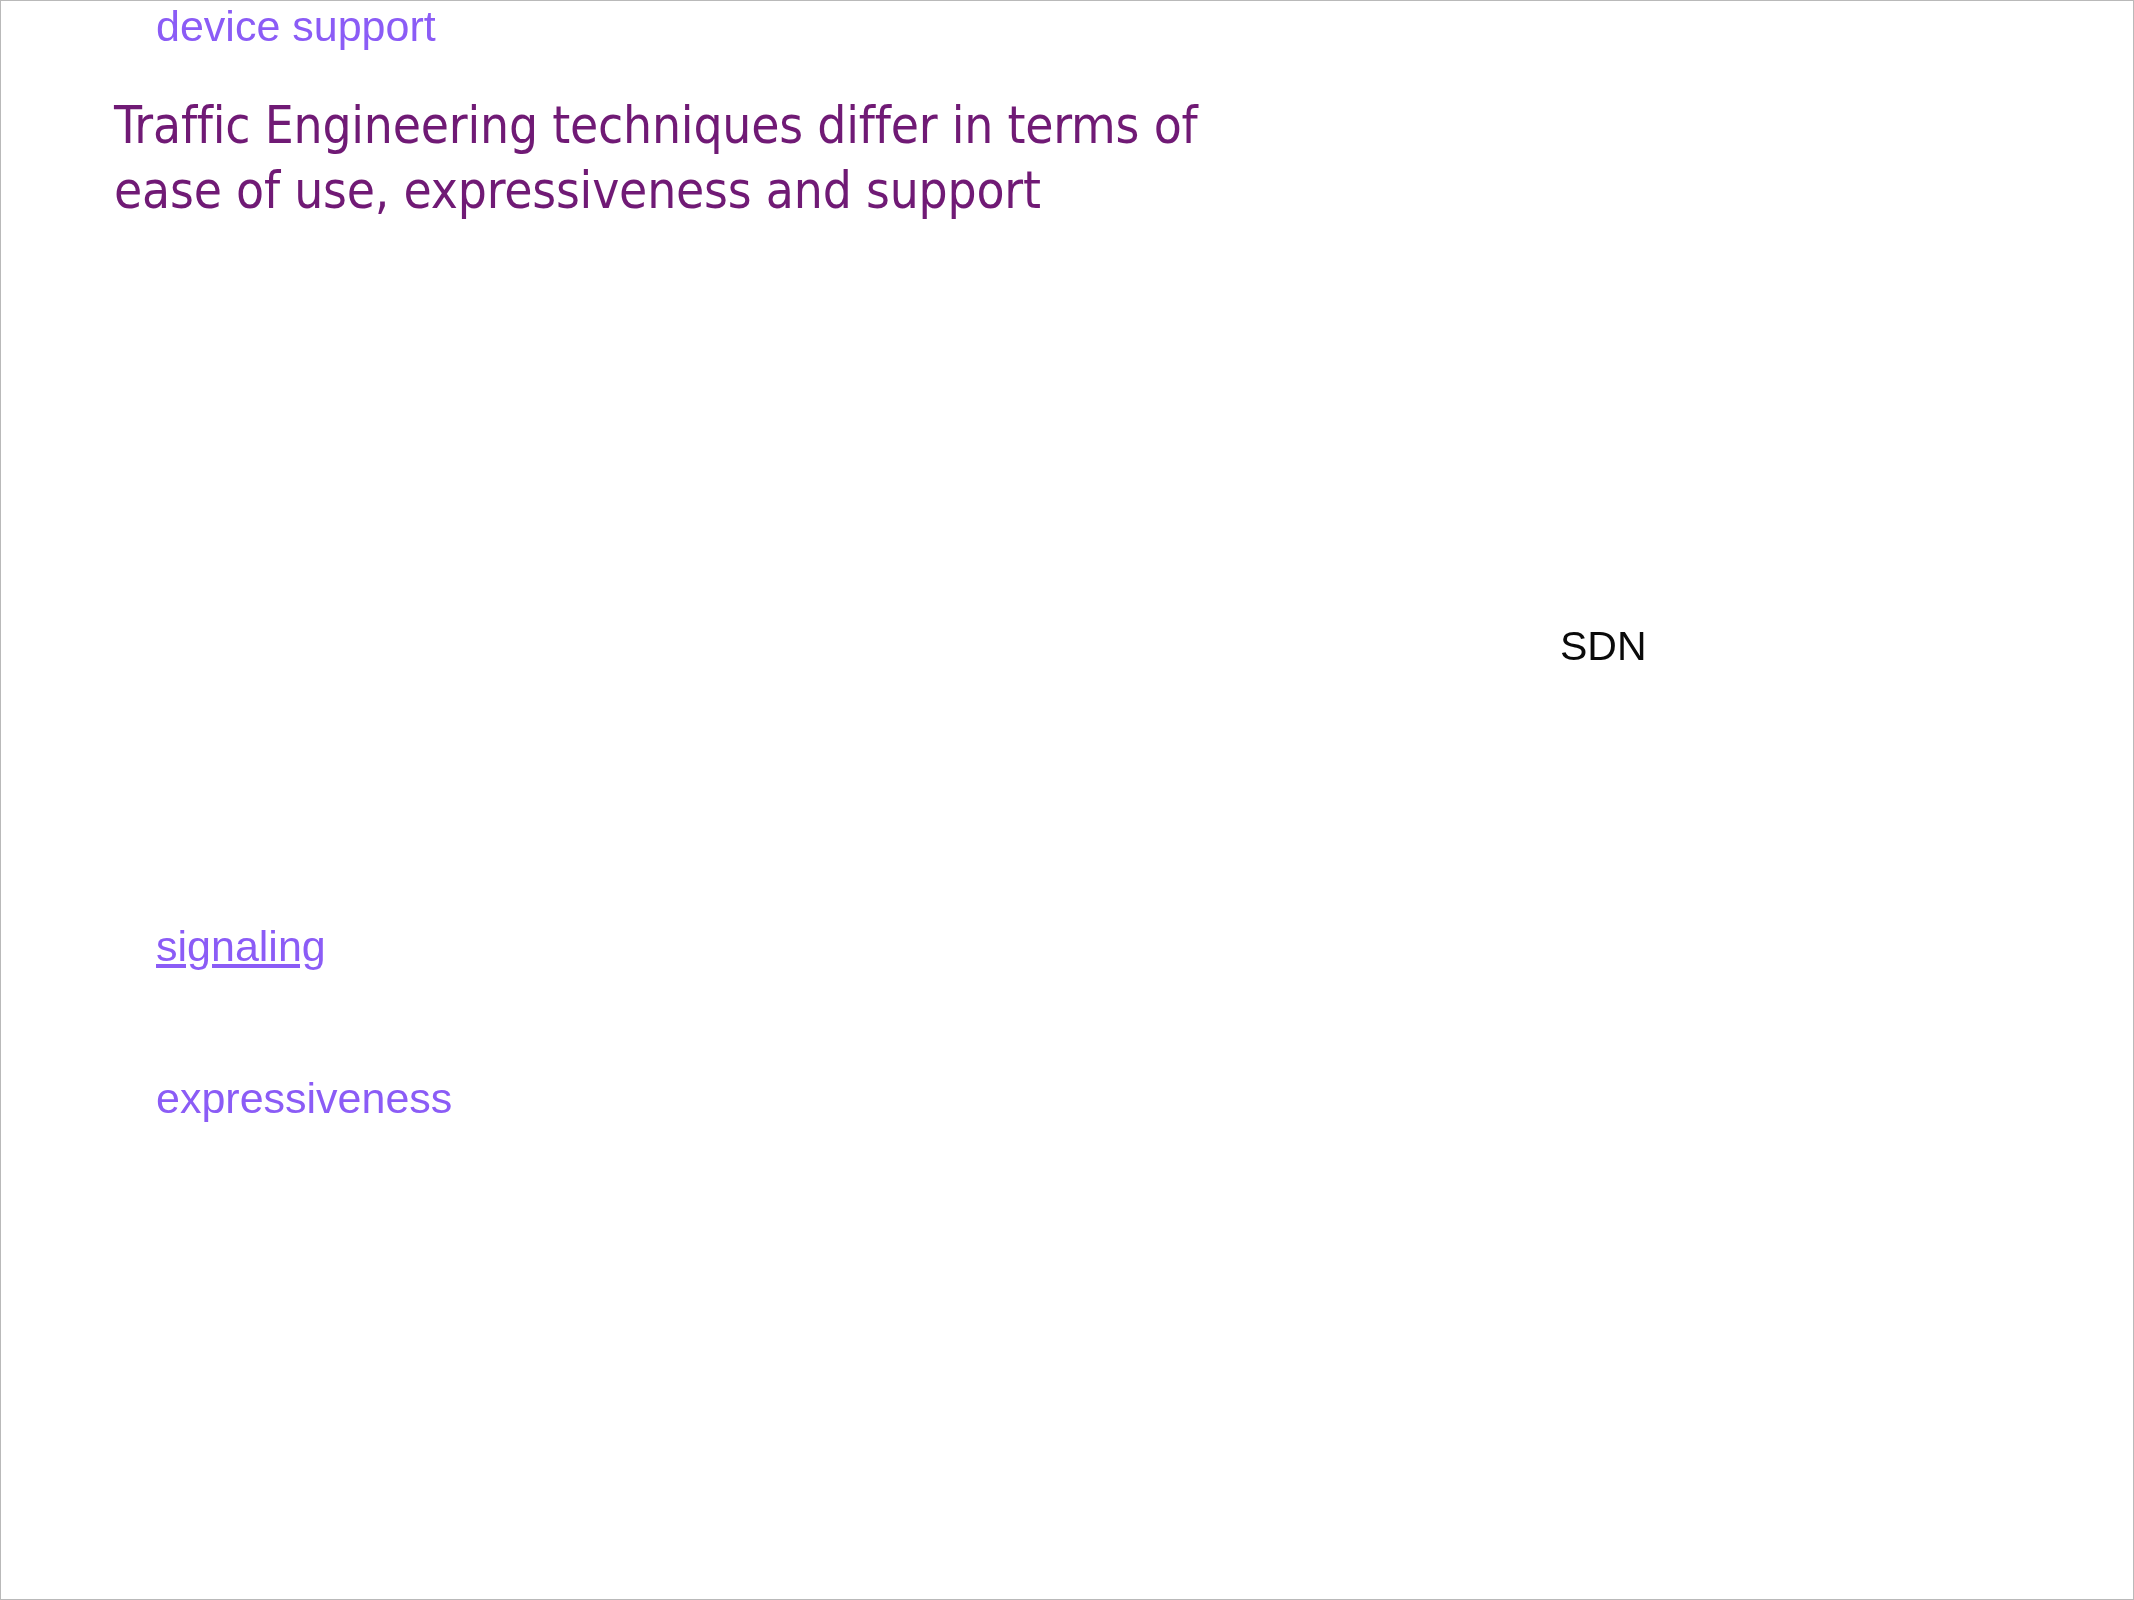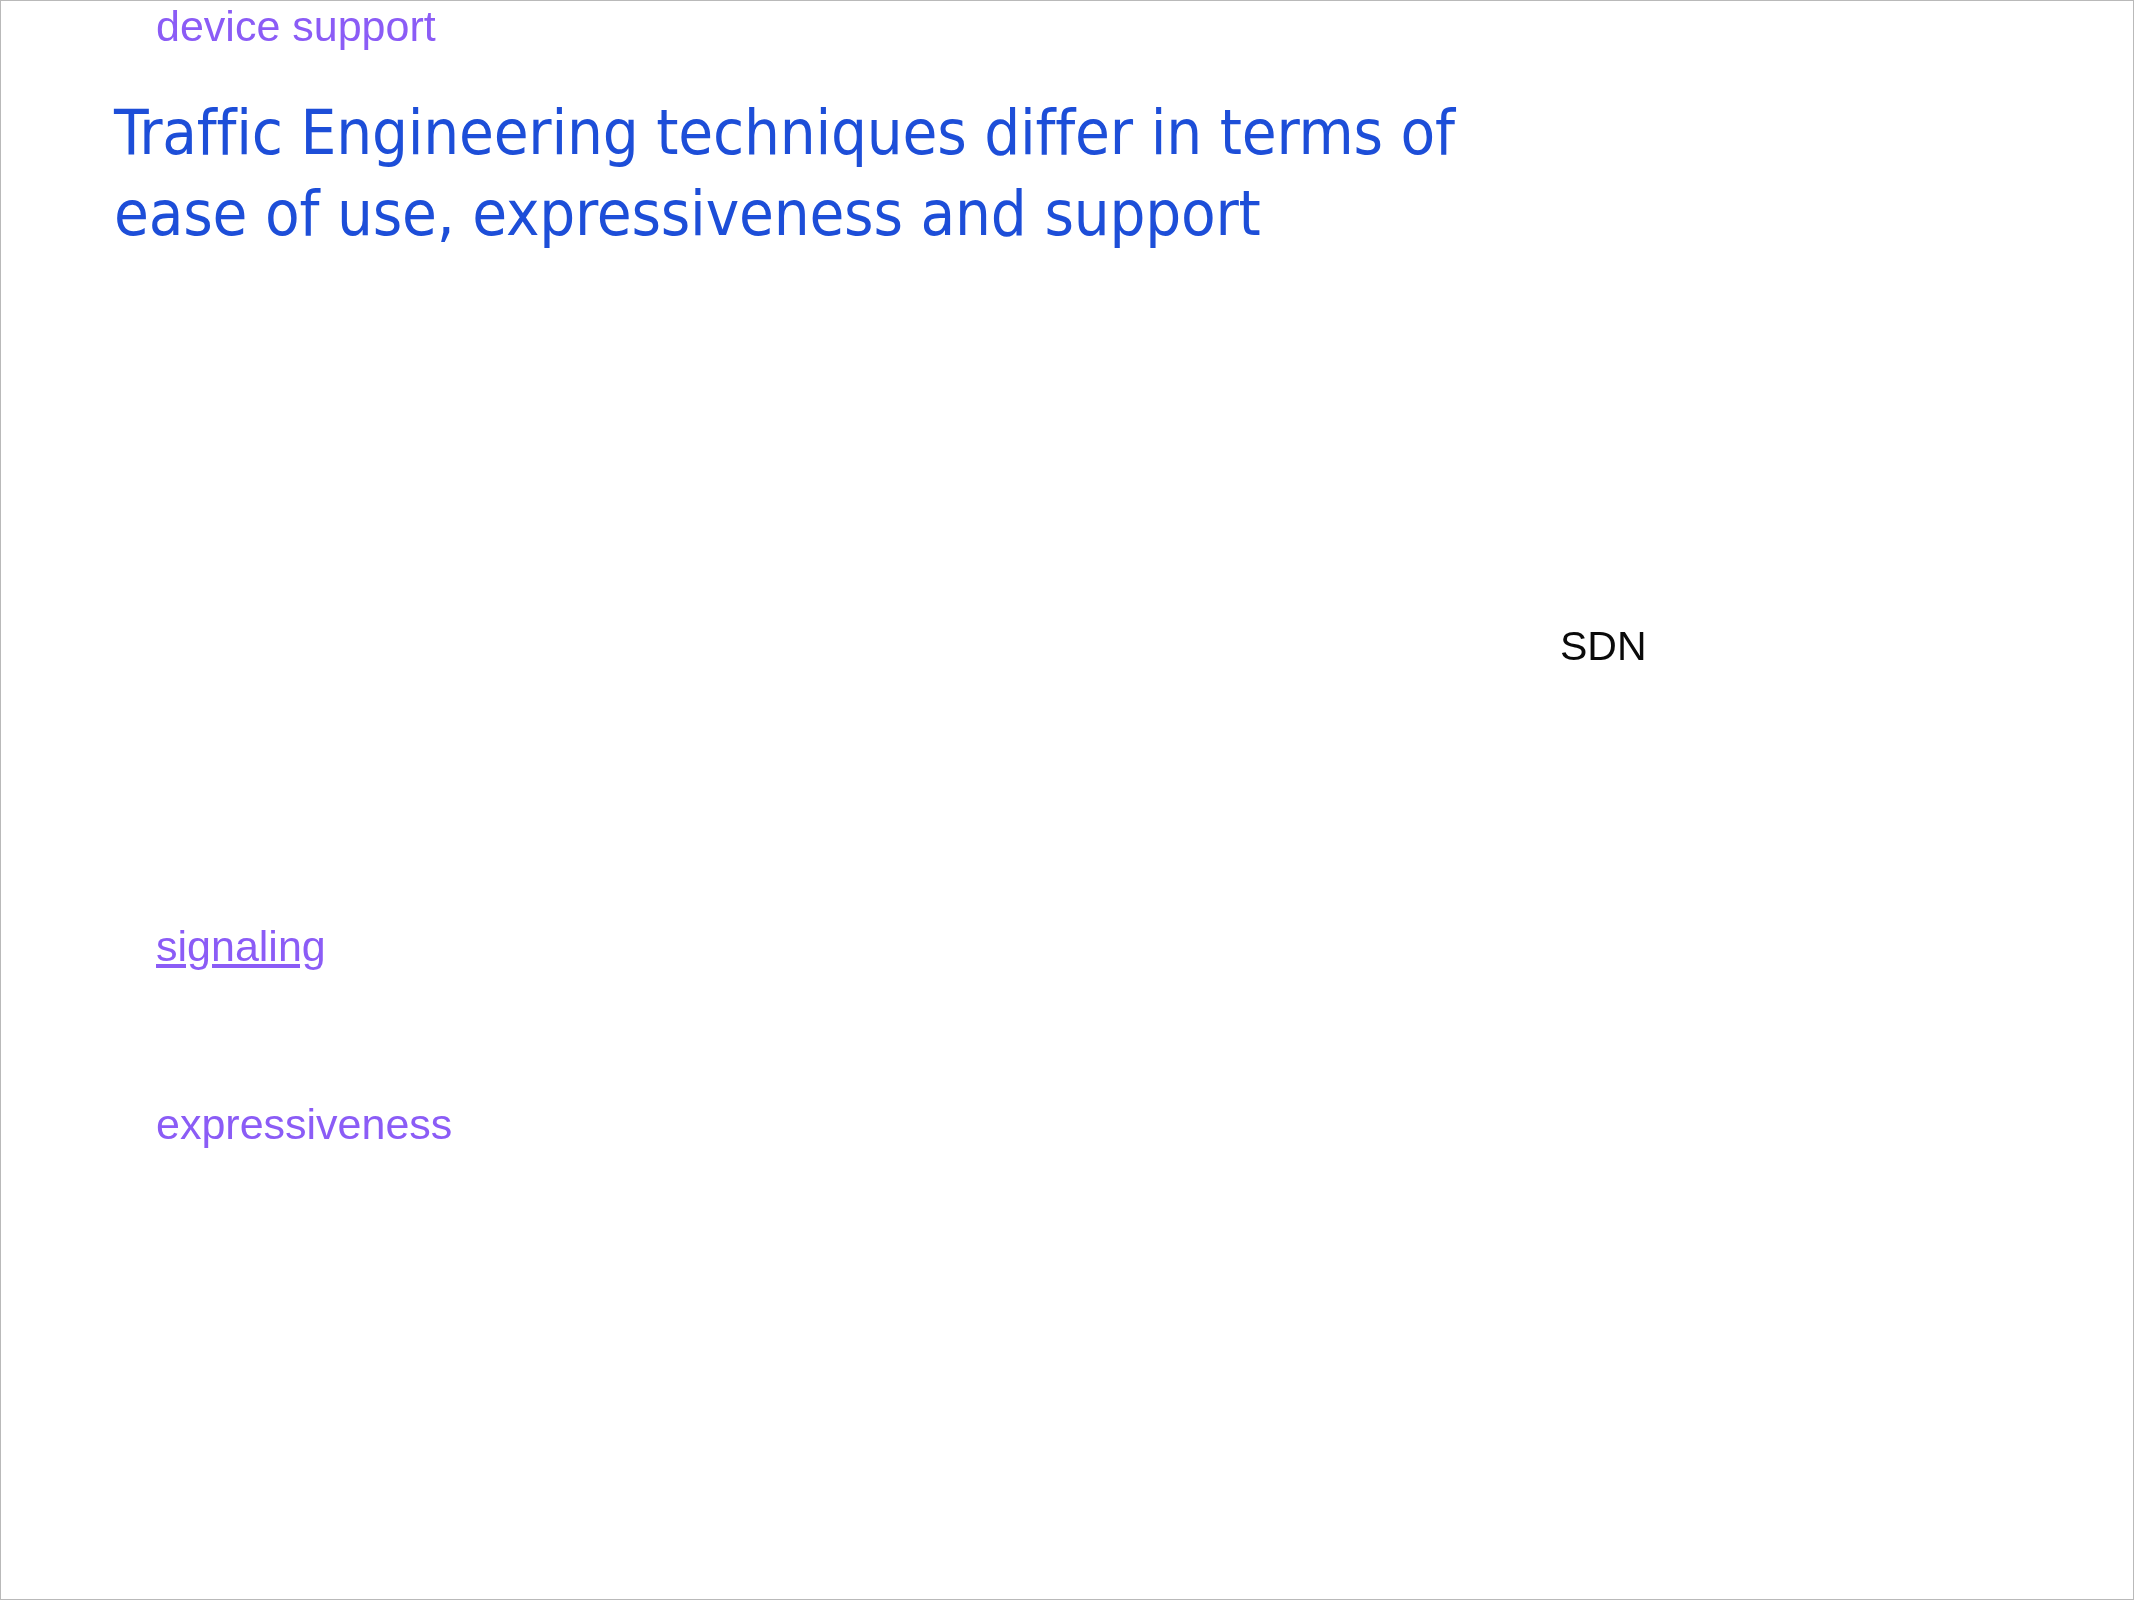--- a/index.html
+++ b/index.html
@@ -28,24 +28,24 @@
 
   
   .title-block {
     position: absolute;
     left: 113px;
     top: 92px;
     width: 1700px;
   }
   .title-line {
     font-family: "DejaVu Sans Condensed", "Liberation Sans Narrow", "Liberation Sans", sans-serif;
-    font-size: 63px;
+    font-size: 51px;
     font-weight: 400;
     line-height: 1.28;
-    color: #1d4ed8;
+    color: #701a75;
     letter-spacing: -0.2px;
     white-space: nowrap;
   }
 
   
   .matrix {
     position: absolute;
     left: 0;
     top: 0;
     width: 2134px;
@@ -70,21 +70,21 @@
   .row-label {
     position: absolute;
     left: 155px;
     font-size: 43px;
     font-weight: 400;
     color: #8b5cf6;
     line-height: 1.2;
     white-space: nowrap;
   }
   .row-signaling      { top: 920px; text-decoration: underline; }
-  .row-expressiveness { top: 1098px; }
+  .row-expressiveness { top: 1072px; }
 
   
   .cell {
     position: absolute;
     font-size: 41px;
     color: #0a0a0a;
     line-height: 1.2;
     white-space: nowrap;
   }
 </style>

